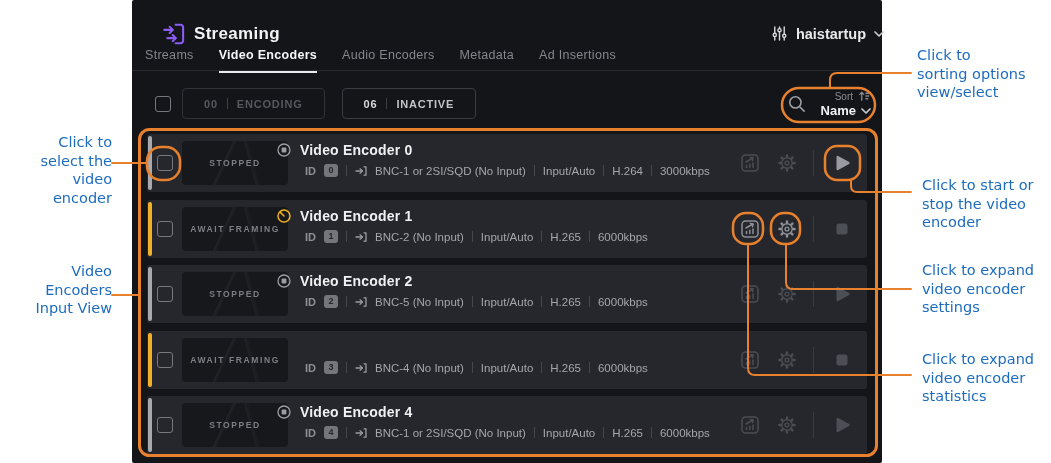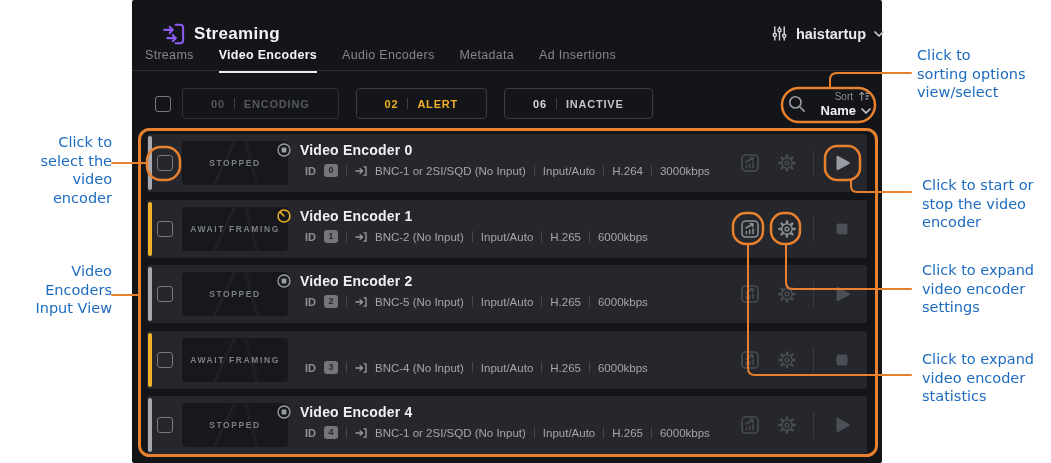--- a/index.html
+++ b/index.html
@@ -25,21 +25,21 @@
   .tabline { position:absolute; left:0; top:70px; width:100%; height:1px; background:#2a2b31; }
   .tabs { position:absolute; left:13px; top:48px; display:flex; gap:25px; }
   .tab { font-size:12.5px; color:#84868c; padding-bottom:9px; letter-spacing:0.3px; cursor:pointer; }
   .tab.active { color:#f4f5f6; font-weight:bold; border-bottom:2px solid #e9eaeb; }
 
   
   .toolbar { position:absolute; left:0; top:88px; width:100%; height:34px; }
   .cbx { width:16px; height:16px; border:1.5px solid #75787f; border-radius:3px; background:transparent; cursor:pointer; }
   .toolbar .cbx { position:absolute; left:23px; top:8px; }
   .chips { position:absolute; left:50px; top:0; display:flex; gap:17px; }
-  .chip { height:31px; display:flex; align-items:center; gap:9px; padding:0 28px;
+  .chip { height:31px; display:flex; align-items:center; gap:9px; padding:0 21px;
           border:1px solid #3a3c42; border-radius:4px; font-size:11px; font-weight:bold;
           letter-spacing:0.8px; cursor:pointer; }
   .chip .vsep { width:1px; height:11px; background:#3d3f45; }
   .chip.dim { border-color:#303238; }
   .chip.dim span { color:#55585f; }
   .chip.alert span { color:#efb02a; }
   .chip.inactive .cnt { color:#d8d9dc; }
   .chip.inactive .lbl { color:#c2c4c8; }
   .searchsort { position:absolute; right:11px; top:2px; display:flex; align-items:center; gap:14px; }
   .search { color:#9a9da3; cursor:pointer; }
@@ -136,25 +136,20 @@
     <div class="tabline"></div>
 
     <div class="toolbar">
       <div class="cbx"></div>
       <div class="chips">
         <div class="chip dim">
           <span>00</span>
           <span class="vsep"></span>
           <span>ENCODING</span>
         </div>
-        <div class="chip alert">
-          <span>02</span>
-          <span class="vsep"></span>
-          <span>ALERT</span>
-        </div>
         <div class="chip inactive">
           <span class="cnt">06</span>
           <span class="vsep"></span>
           <span class="lbl">INACTIVE</span>
         </div>
       </div>
       <div class="searchsort">
         <span class="search icn">
           <svg viewBox="0 0 20 20" width="20" height="20" fill="none" stroke="currentColor" stroke-width="1.6" stroke-linecap="round">
             <circle cx="8.4" cy="8.4" r="5.6"></circle>

